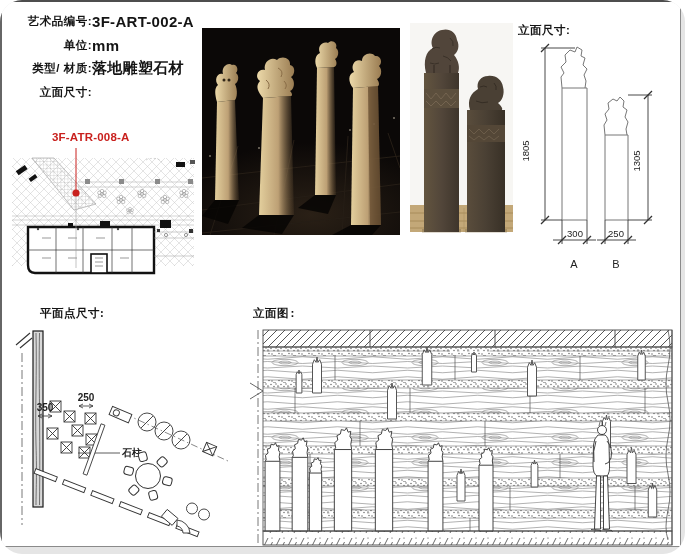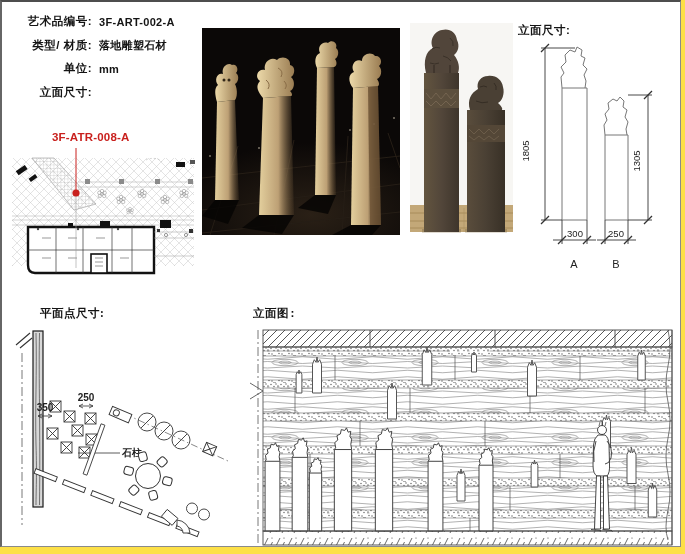--- a/index.html
+++ b/index.html
@@ -1,49 +1,49 @@
 <!DOCTYPE html>
 <html><head>
 <meta charset="utf-8">
 <style>
   html,body{margin:0;padding:0;background:#ffffff;}
-  .stage{position:relative;width:685px;height:554px;background:#fde047;overflow:hidden;
-         font-family:"Liberation Sans","DejaVu Sans",sans-serif;}
+  .stage{position:relative;width:685px;height:554px;background:#e5e5e5;overflow:hidden;
+         font-family:"Liberation Sans","DejaVu Sans",sans-serif;border-radius:22px;}
   .sheet{position:absolute;left:0;top:0;width:681px;height:547px;box-sizing:border-box;
          border:1px solid #8a8a8a;border-top:2px solid #4d4d4d;border-left:2px solid #666;background:#fff;}
   .abs{position:absolute;}
   .info-block{left:14px;top:10px;width:220px;}
   .info-row{display:flex;height:23.5px;align-items:center;}
   .info-label{width:78px;text-align:right;font-size:11.5px;font-weight:bold;color:#141414;letter-spacing:.5px;}
-  .info-value{margin-left:7px;font-size:11px;font-weight:bold;color:#141414;letter-spacing:.3px;}
+  .info-value{font-size:15px;font-weight:bold;color:#141414;letter-spacing:.3px;}
   .sec-label{font-size:11.5px;font-weight:bold;color:#141414;letter-spacing:.5px;}
   .red-callout{left:52px;top:131px;font-size:11.5px;font-weight:bold;color:#c9211e;letter-spacing:.2px;}
   svg text{font-family:"Liberation Sans","DejaVu Sans",sans-serif;}
   .dimtxt{font-size:9.5px;fill:#222;}
   .abtxt{font-size:11px;fill:#222;}
   .pltxt{font-size:10px;fill:#222;font-weight:bold;}
 </style>
 </head>
 <body>
 
 <div class="stage">
   <div class="sheet"></div>
 
   <div class="abs info-block">
     <div class="info-row">
       <span class="info-label">艺术品编号:</span>
       <span class="info-value">3F-ART-002-A</span>
     </div>
     <div class="info-row">
+      <span class="info-label">单位:</span>
+      <span class="info-value">mm</span>
+    </div>
+    <div class="info-row">
       <span class="info-label">类型/ 材质:</span>
       <span class="info-value">落地雕塑石材</span>
-    </div>
-    <div class="info-row">
-      <span class="info-label">单位:</span>
-      <span class="info-value">mm</span>
     </div>
     <div class="info-row">
       <span class="info-label">立面尺寸:</span>
       <span class="info-value"></span>
     </div>
   </div>
 
   <div class="abs red-callout">3F-ATR-008-A</div>
 
   <svg class="abs" style="left:8px;top:126px;" width="190" height="156" viewBox="0 0 190 156">

